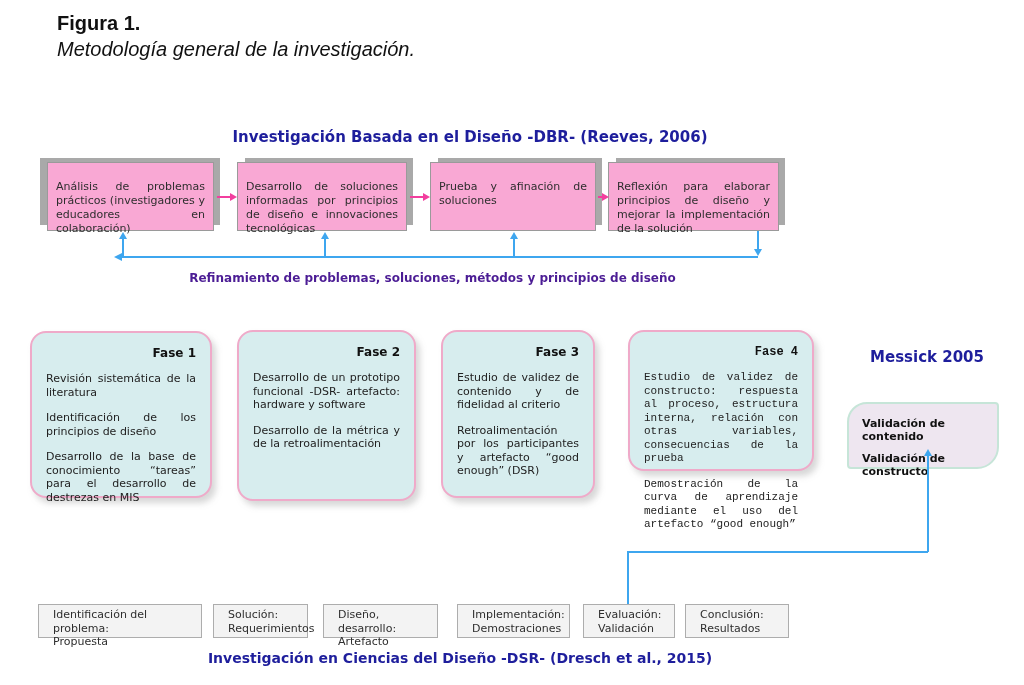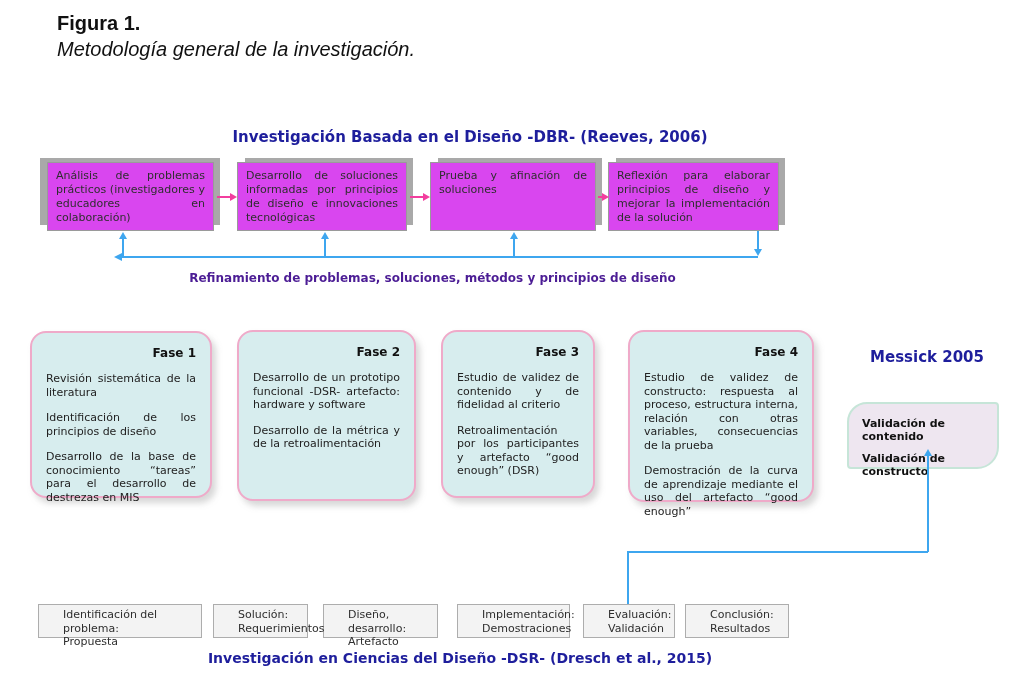--- a/index.html
+++ b/index.html
@@ -11,24 +11,24 @@
   .fig-label{position:absolute;left:57px;top:12px;font-family:"Liberation Sans",sans-serif;
     font-size:20px;font-weight:bold;color:#111;}
   .fig-caption{position:absolute;left:57px;top:38px;font-family:"Liberation Sans",sans-serif;
     font-size:20px;font-style:italic;color:#111;}
   
   .navy-title{position:absolute;color:#1e1e9c;font-weight:bold;text-align:center;}
   #dbr-title{left:150px;top:128px;width:640px;font-size:15px;}
   #dsr-title{left:50px;top:650px;width:820px;font-size:14px;}
   #messick-title{left:852px;top:348px;width:150px;font-size:15px;}
   
-  .gbox{position:absolute;background:#d946ef;border:1px solid #9a9a9a;
+  .gbox{position:absolute;background:#f9a8d4;border:1px solid #9a9a9a;
     box-shadow:7px -5px 0 -1px #a9a9a9;
     font-size:11px;line-height:14px;color:#2e2e2e;text-align:justify;
-    padding:6px 8px;box-sizing:border-box;}
+    padding:17px 8px;box-sizing:border-box;}
   .gbox.left-shadow{box-shadow:7px -5px 0 -1px #a9a9a9,-8px -5px 0 -1px #a9a9a9;}
   
   .parrow{position:absolute;height:2px;background:#f23e9e;}
   .parrow::after{content:"";position:absolute;right:-7px;top:-3px;width:0;height:0;
     border-left:7px solid #f23e9e;border-top:4px solid transparent;border-bottom:4px solid transparent;}
   
   .bl{position:absolute;background:#3ea6ef;}
   .bhead{position:absolute;width:0;height:0;}
   .bhead.up{border-left:4px solid transparent;border-right:4px solid transparent;border-bottom:7px solid #3ea6ef;}
   .bhead.down{border-left:4px solid transparent;border-right:4px solid transparent;border-top:7px solid #3ea6ef;}
@@ -43,21 +43,21 @@
   .fase h4{margin:0 0 12px 0;font-size:12px;font-weight:bold;color:#111;text-align:right;}
   .fase p{margin:0 0 12px 0;font-size:11px;line-height:13.5px;text-align:justify;}
   .fase p:last-child{margin-bottom:0;}
   
   #messick-box{position:absolute;left:847px;top:382px;width:152px;height:67px;
     background:#eee6f0;border:2px solid #c6e5d8;border-radius:20px 4px 22px 4px;
     box-sizing:border-box;padding:13px 0 0 13px;margin-top:20px;}
   #messick-box .mline{font-size:11px;font-weight:bold;color:#111;margin-bottom:9px;}
   
   .step{position:absolute;top:604px;height:34px;background:#f3f3f3;border:1px solid #adadad;
-    box-sizing:border-box;padding:3px 24px;font-size:11px;line-height:13.5px;color:#2e2e2e;}
+    box-sizing:border-box;padding:3px 14px;font-size:11px;line-height:13.5px;color:#2e2e2e;}
 </style>
 </head>
 <body>
 
 <div id="canvas">
 
   <div class="fig-label">Figura 1.</div>
   <div class="fig-caption">Metodología general de la investigación.</div>
 
   <div class="navy-title" id="dbr-title">Investigación Basada en el Diseño -DBR- (Reeves, 2006)</div>
@@ -97,21 +97,21 @@
   <div class="fase" style="left:237px;top:330px;width:179px;height:171px;">
     <h4>Fase 2</h4>
     <p>Desarrollo de un prototipo funcional -DSR- artefacto: hardware y software</p>
     <p>Desarrollo de la métrica y de la retroalimentación</p>
   </div>
   <div class="fase" style="left:441px;top:330px;width:154px;height:168px;">
     <h4>Fase 3</h4>
     <p>Estudio de validez de contenido y de fidelidad al criterio</p>
     <p>Retroalimentación por los participantes y artefacto “good enough” (DSR)</p>
   </div>
-  <div class="fase" style="left:628px;top:330px;width:186px;height:172px;">
+  <div class="fase" style="left:628px;top:330px;width:186px;height:141px;font-family:Liberation Mono, monospace;">
     <h4>Fase 4</h4>
     <p>Estudio de validez de constructo: respuesta al proceso, estructura interna, relación con otras variables, consecuencias de la prueba</p>
     <p>Demostración de la curva de aprendizaje mediante el uso del artefacto “good enough”</p>
   </div>
 
   <div class="navy-title" id="messick-title">Messick 2005</div>
   <div id="messick-box">
     <div class="mline">Validación de contenido</div>
     <div class="mline">Validación de constructo</div>
   </div>

